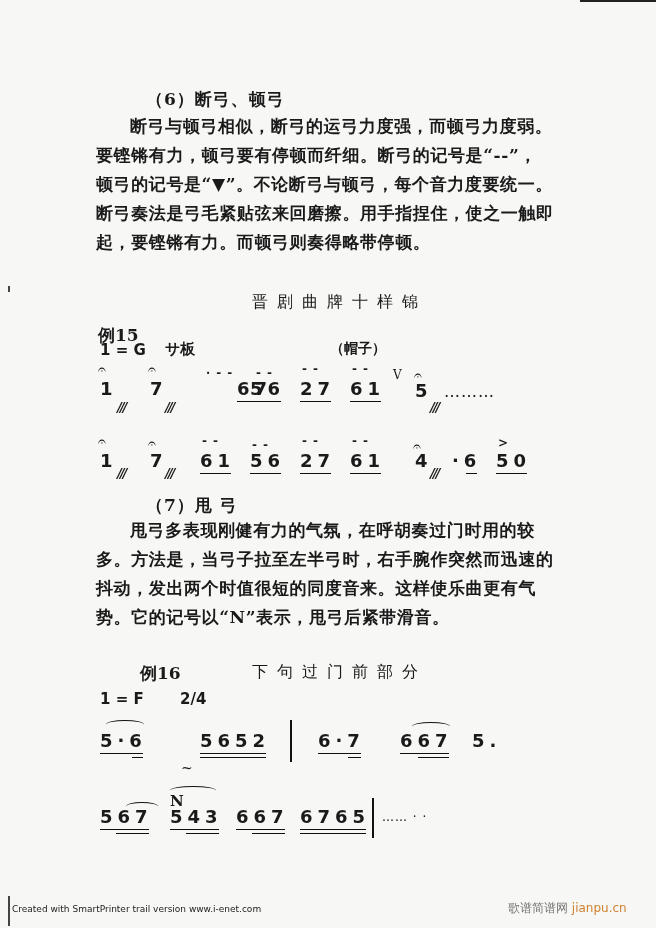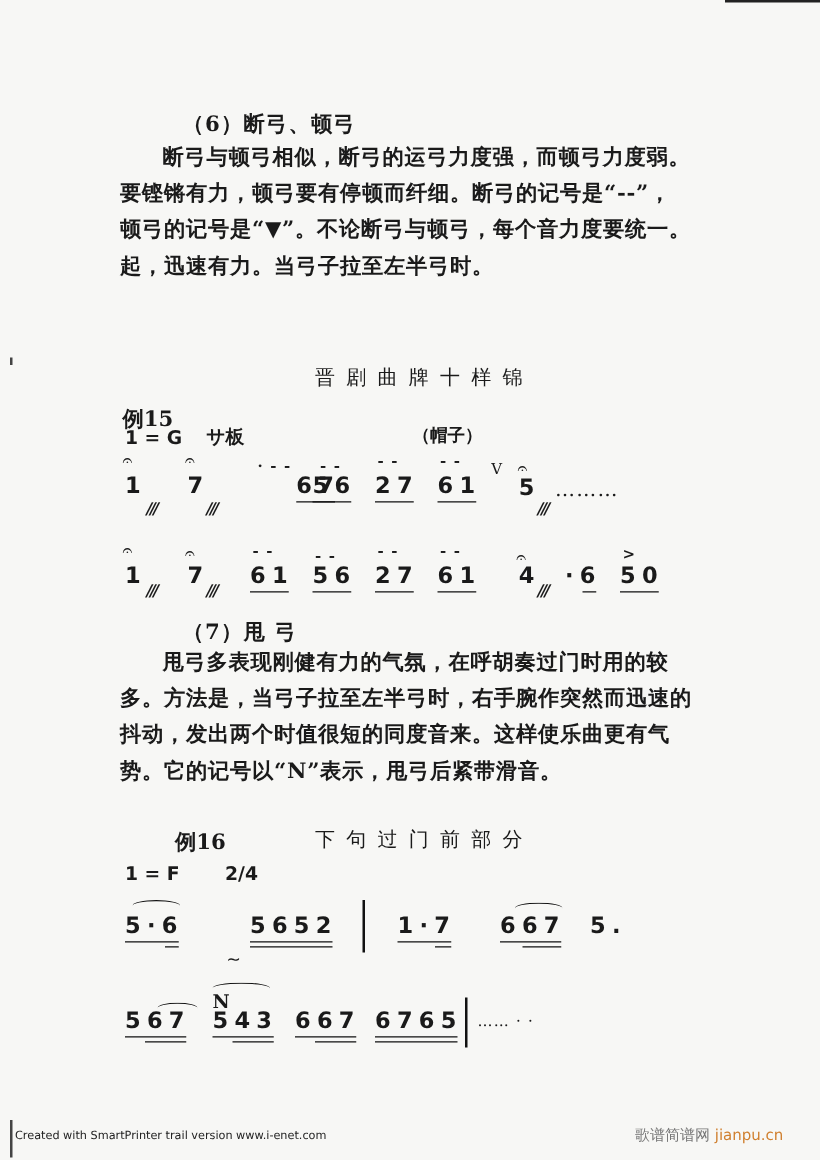--- a/index.html
+++ b/index.html
@@ -37,21 +37,22 @@
 
 <div class="topline"></div>
 <div class="margin-mark" style="top:286px;height:6px;"></div>
 <div class="margin-mark" style="top:896px;height:30px;"></div>
 
 <div class="abs heading" style="left:146px;top:88px;">（6）断弓、顿弓</div>
 <div class="para" style="top:112px;">
   <p class="first">断弓与顿弓相似，断弓的运弓力度强，而顿弓力度弱。</p>
   <p>要铿锵有力，顿弓要有停顿而纤细。断弓的记号是“--”，</p>
   <p>顿弓的记号是“▼”。不论断弓与顿弓，每个音力度要统一。</p>
-  <p>起，迅速有力。当弓子拉至左半弓时。</p>
+  <p>断弓奏法是弓毛紧贴弦来回磨擦。用手指捏住，使之一触即</p>
+  <p>起，要铿锵有力。而顿弓则奏得略带停顿。</p>
 </div>
 
 <div class="abs title-c" style="left:252px;top:292px;">晋剧曲牌十样锦</div>
 <div class="abs ex-label" style="left:98px;top:324px;">例15</div>
 <div class="abs key" style="left:100px;top:341px;">1 = G</div>
 <div class="abs" style="left:165px;top:340px;font-size:15px;font-weight:bold;">サ板</div>
 <div class="abs" style="left:330px;top:340px;font-size:14px;font-weight:bold;">（帽子）</div>
 
 <div class="fermata" style="left:98px;top:361px;">𝄐</div>
 <div class="note" style="left:100px;top:378px;">1</div>
@@ -116,21 +117,21 @@
 
 <div class="abs ex-label" style="left:140px;top:662px;">例16</div>
 <div class="abs title-c" style="left:252px;top:662px;">下句过门前部分</div>
 <div class="abs key" style="left:100px;top:690px;">1 = F</div>
 <div class="abs key" style="left:180px;top:690px;">2/4</div>
 
 <div class="slur" style="left:106px;top:720px;width:38px;"></div>
 <div class="note" style="left:100px;top:730px;"><span>5·6</span><div class="ul1"></div><div class="ul2" style="left:32px;"></div></div>
 <div class="note" style="left:200px;top:730px;"><span>5652</span><div class="ul1"></div><div class="ul2"></div></div>
 <div class="barline" style="left:290px;top:720px;height:42px;"></div>
-<div class="note" style="left:318px;top:730px;"><span>1·7</span><div class="ul1"></div><div class="ul2" style="left:30px;"></div></div>
+<div class="note" style="left:318px;top:730px;"><span>6·7</span><div class="ul1"></div><div class="ul2" style="left:30px;"></div></div>
 <div class="slur" style="left:412px;top:722px;width:38px;"></div>
 <div class="note" style="left:400px;top:730px;"><span>667</span><div class="ul1"></div><div class="ul2" style="left:18px;"></div></div>
 <div class="note" style="left:472px;top:730px;">5.</div>
 
 <div class="abs" style="left:181px;top:760px;font-size:14px;">~</div>
 <div class="slur" style="left:170px;top:786px;width:46px;"></div>
 <div class="abs" style="left:170px;top:792px;font-size:15px;font-weight:bold;">N</div>
 <div class="slur" style="left:126px;top:802px;width:32px;"></div>
 <div class="note" style="left:100px;top:806px;"><span>567</span><div class="ul1"></div><div class="ul2" style="left:16px;"></div></div>
 <div class="note" style="left:170px;top:806px;"><span>543</span><div class="ul1"></div><div class="ul2" style="left:16px;"></div></div>

